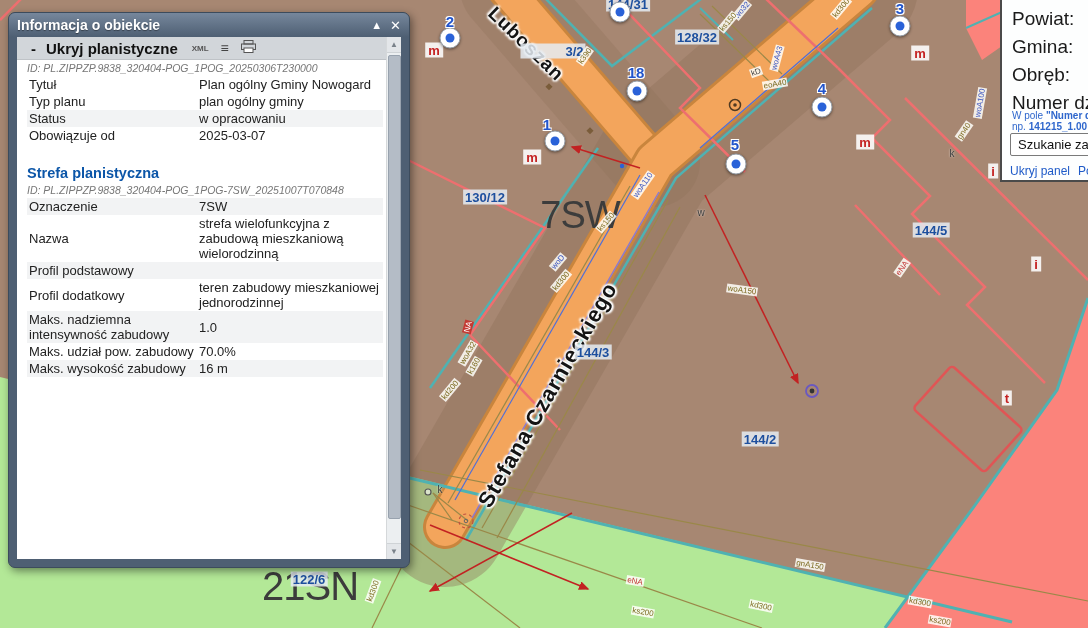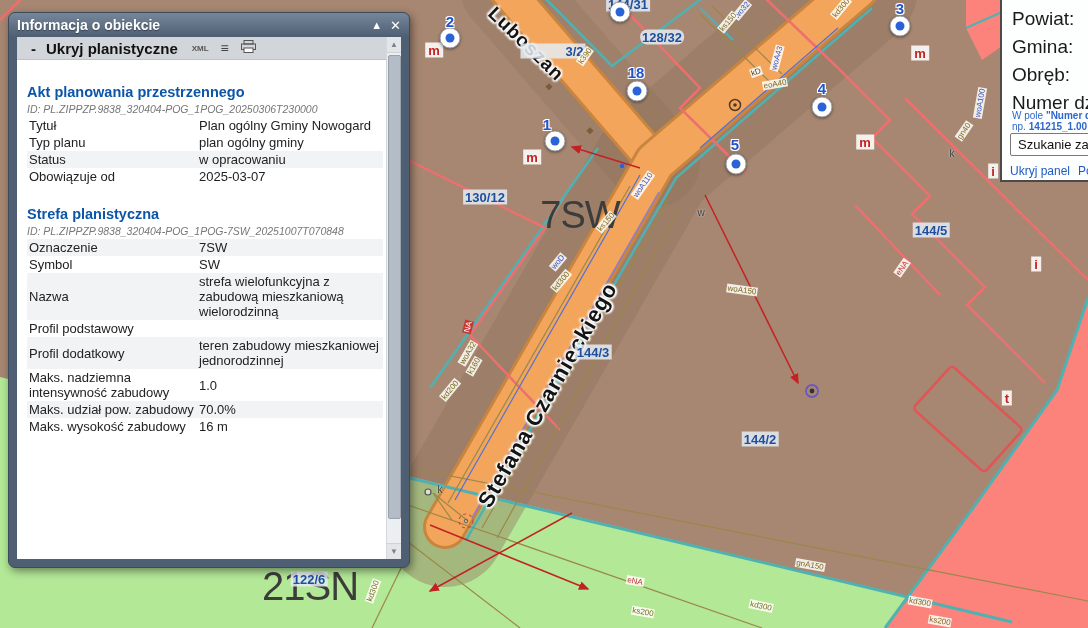--- a/index.html
+++ b/index.html
@@ -170,21 +170,21 @@
     </g>
   </svg>
 
   <div class="ov street" style="left:526px;top:44px;--r:44deg;font-size:19px;">Luboszan</div>
   <div class="ov street" style="left:548px;top:395px;--r:-60deg;font-size:22px;">Stefana Czarnieckiego</div>
 
   <div class="ov zone" style="left:580px;top:215px;font-size:38px;">7SW</div>
   <div class="ov zone" style="left:310px;top:586px;font-size:40px;">21SN</div>
 
   <div class="ov pnum" style="left:628px;top:4px;">144/31</div>
-  <div class="ov pnum" style="left:662px;top:37px;border-radius:7px;">128/32</div>
+  <div class="ov pnum" style="left:697px;top:37px;">128/32</div>
   <div class="ov pnum" style="left:553px;top:51px;padding-left:45px;">3/2</div>
   <div class="ov pnum" style="left:485px;top:197px;">130/12</div>
   <div class="ov pnum" style="left:931px;top:230px;">144/5</div>
   <div class="ov pnum" style="left:593px;top:352px;">144/3</div>
   <div class="ov pnum" style="left:760px;top:439px;">144/2</div>
   <div class="ov pnum" style="left:309px;top:579px;">122/6</div>
 
   <div class="marker" style="left:450px;top:38px;"></div>
   <div class="marker" style="left:555px;top:141px;"></div>
   <div class="marker" style="left:637px;top:91px;"></div>
@@ -258,21 +258,20 @@
         </span>
       </div>
 
       <div id="vscroll">
         <div id="scr-up" class="scr-arrow">▲</div>
         <div id="scr-thumb"></div>
         <div id="scr-down" class="scr-arrow">▼</div>
       </div>
 
       <div id="pbody">
-        <div id="heading1" class="heading">Akt planowania przestrzennego</div>
         <div class="idline">ID: PL.ZIPPZP.9838_320404-POG_1POG_20250306T230000</div>
         <div class="itable t1">
           <div class="irow">
             <div class="ilabel">Tytuł</div>
             <div class="ival">Plan ogólny Gminy Nowogard</div>
           </div>
           <div class="irow">
             <div class="ilabel">Typ planu</div>
             <div class="ival">plan ogólny gminy</div>
           </div>
@@ -285,24 +284,20 @@
             <div class="ival">2025-03-07</div>
           </div>
         </div>
 
         <div id="heading2" class="heading">Strefa planistyczna</div>
         <div class="idline">ID: PL.ZIPPZP.9838_320404-POG_1POG-7SW_20251007T070848</div>
         <div class="itable t2">
           <div class="irow">
             <div class="ilabel">Oznaczenie</div>
             <div class="ival">7SW</div>
-          </div>
-          <div class="irow">
-            <div class="ilabel">Symbol</div>
-            <div class="ival">SW</div>
           </div>
           <div class="irow">
             <div class="ilabel">Nazwa</div>
             <div class="ival">strefa wielofunkcyjna z zabudową mieszkaniową wielorodzinną</div>
           </div>
           <div class="irow">
             <div class="ilabel">Profil podstawowy</div>
           </div>
           <div class="irow">
             <div class="ilabel">Profil dodatkowy</div>

